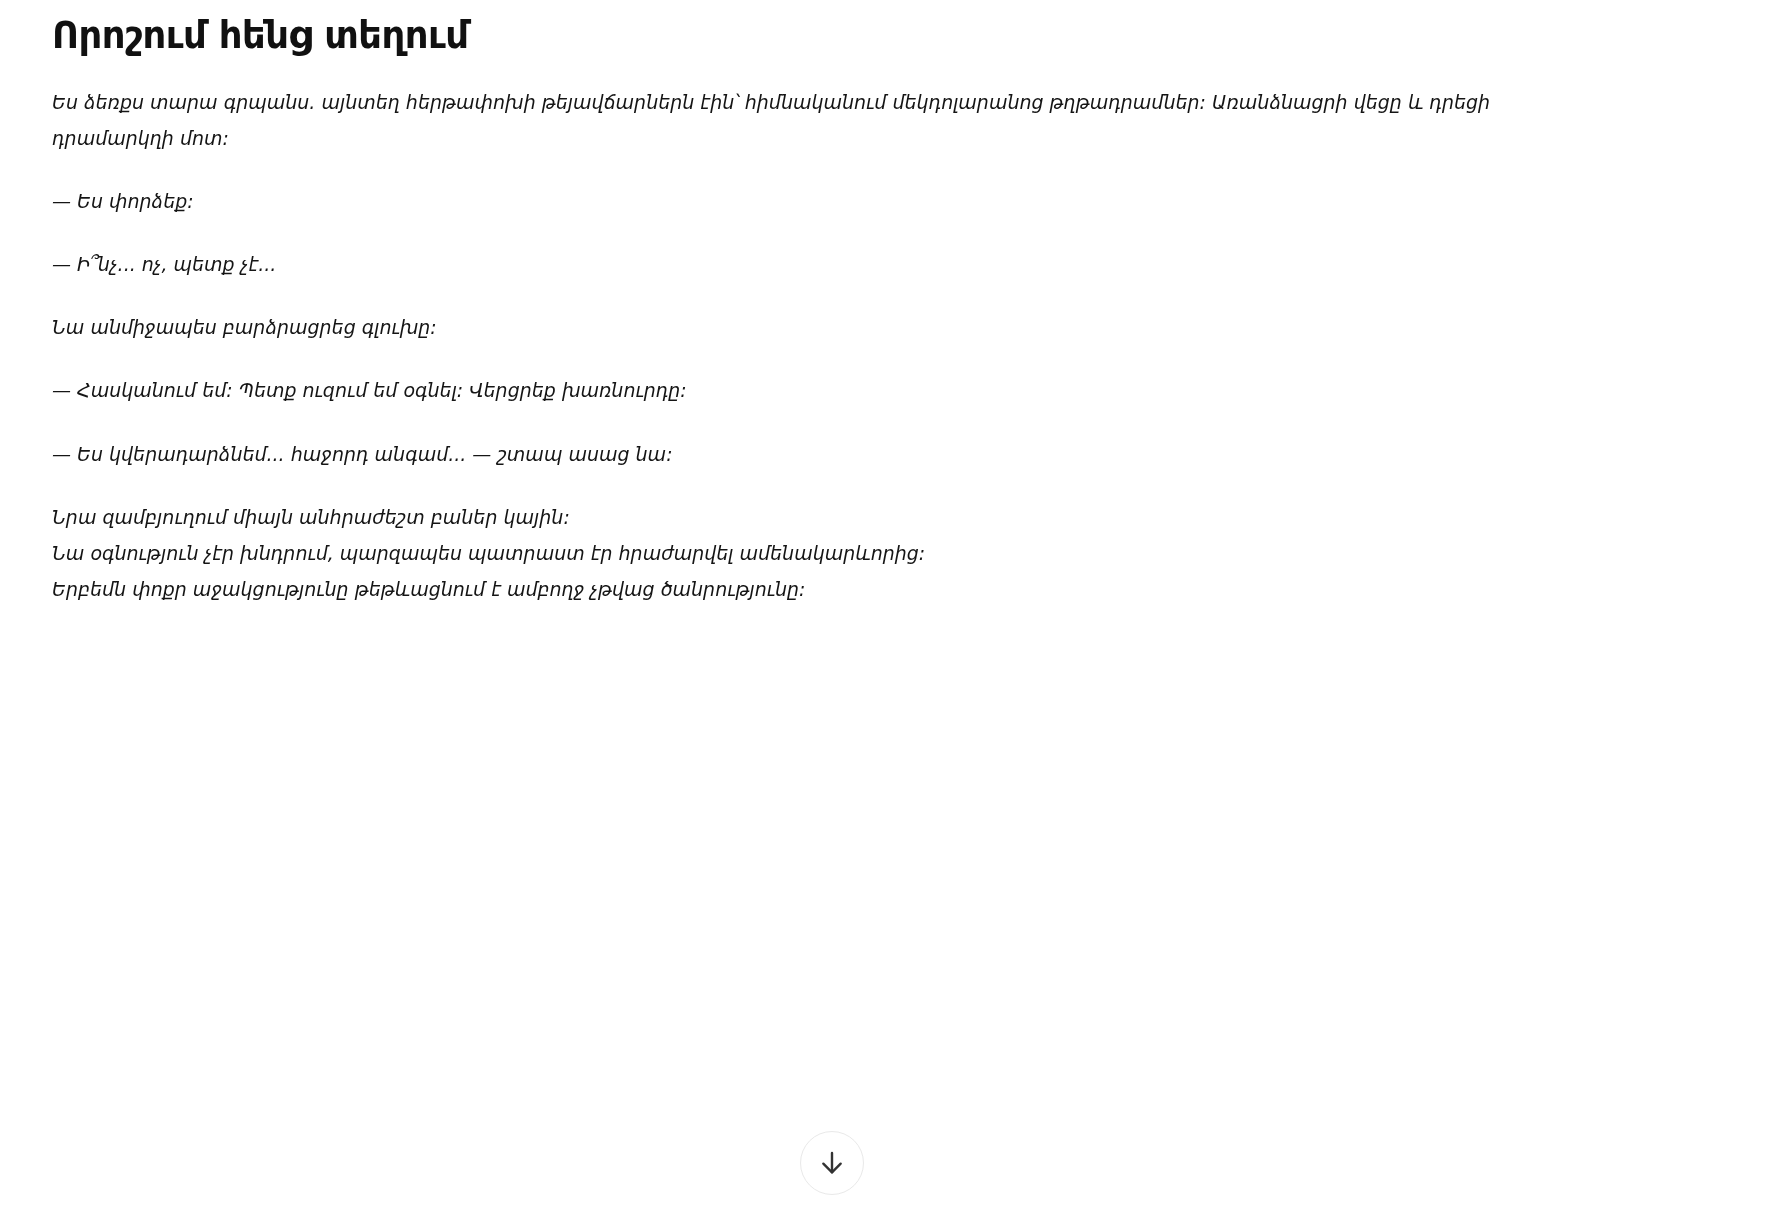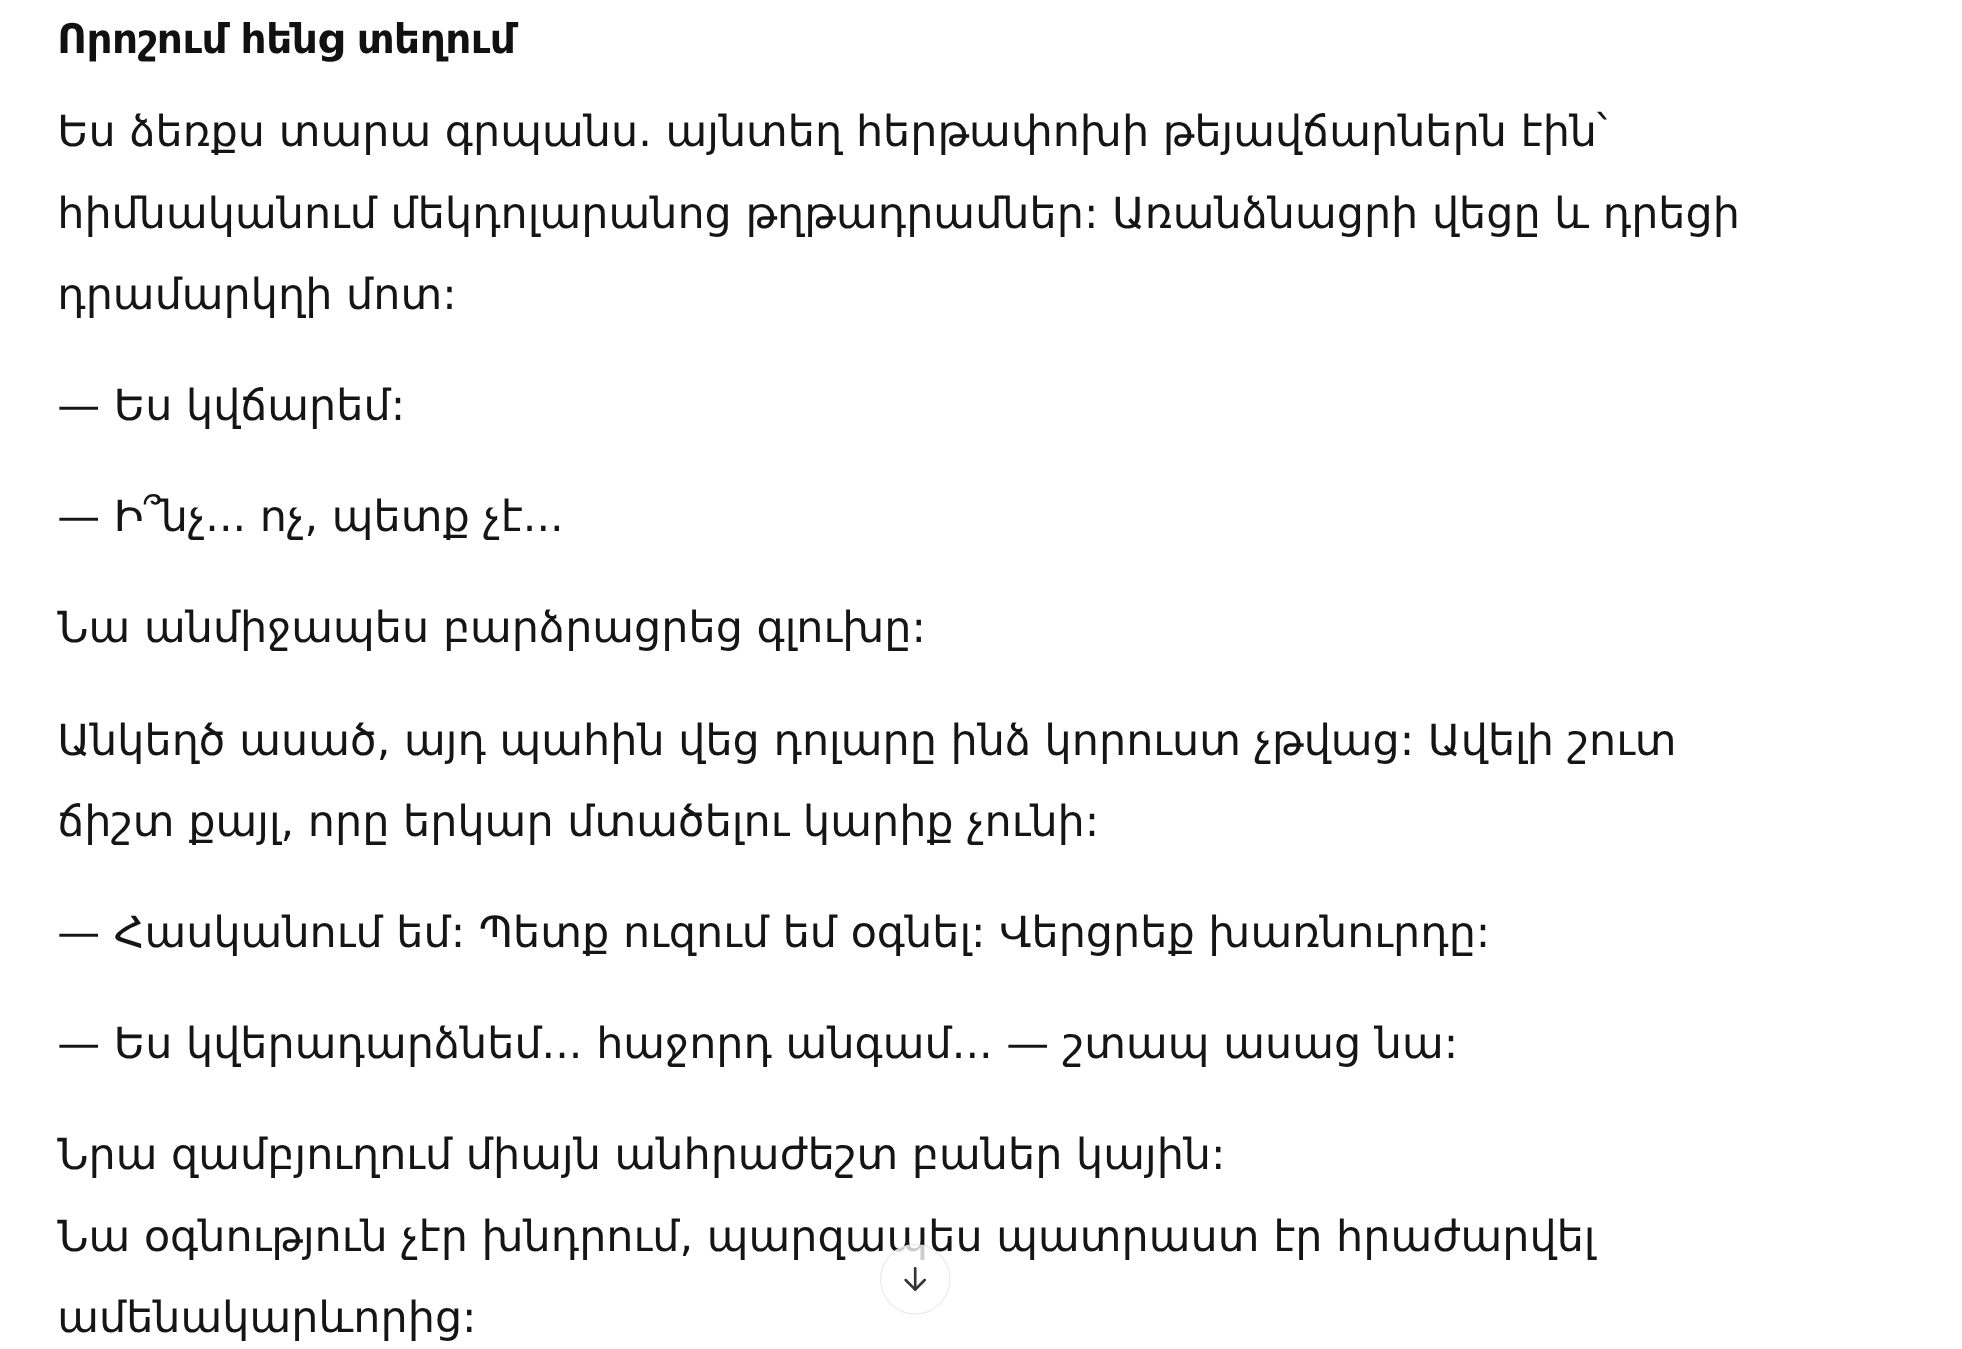--- a/index.html
+++ b/index.html
@@ -20,26 +20,27 @@
     margin-left: 12px;
   }
   .page-title {
     font-size: 37px;
     font-weight: 700;
     color: #111111;
     margin: 0 0 27px 0;
     letter-spacing: -0.5px;
   }
   .para {
-    font-size: 39px;
+    font-size: 19px;
     line-height: 1.9;
     color: #151515;
     margin: 0 0 27px 0;
     max-width: 1530px;
     white-space: pre-line; 
+    font-style: italic;
   }
   .scroll-btn {
     position: absolute;
     left: 788px;
     top: 1131px;
     width: 64px;
     height: 64px;
     border-radius: 50%;
     background: rgba(255, 255, 255, 0.78);
     border: 1px solid #e9e9e9;
@@ -53,24 +54,23 @@
     display: block;
   }
 </style>
 </head>
 <body>
 
 <main class="page">
   <h1 class="page-title">Որոշում հենց տեղում</h1>
 
   <p class="para">Ես ձեռքս տարա գրպանս. այնտեղ հերթափոխի թեյավճարներն էին՝ հիմնականում մեկդոլարանոց թղթադրամներ: Առանձնացրի վեցը և դրեցի դրամարկղի մոտ:</p>
-  <p class="para">— Ես կվճարեմ:</p>
+  <p class="para">— Ես փորձեք:</p>
   <p class="para">— Ի՞նչ... ոչ, պետք չէ...</p>
   <p class="para">Նա անմիջապես բարձրացրեց գլուխը:</p>
-  <p class="para">Անկեղծ ասած, այդ պահին վեց դոլարը ինձ կորուստ չթվաց: Ավելի շուտ ճիշտ քայլ, որը երկար մտածելու կարիք չունի:</p>
   <p class="para">— Հասկանում եմ: Պետք ուզում եմ օգնել: Վերցրեք խառնուրդը:</p>
   <p class="para">— Ես կվերադարձնեմ... հաջորդ անգամ... — շտապ ասաց նա:</p>
   <p class="para">Նրա զամբյուղում միայն անհրաժեշտ բաներ կային:
 Նա օգնություն չէր խնդրում, պարզապես պատրաստ էր հրաժարվել ամենակարևորից:
 Երբեմն փոքր աջակցությունը թեթևացնում է ամբողջ չթվաց ծանրությունը:</p>
 
   <button class="scroll-btn" aria-label="Scroll down">
     <span>
       <svg width="32" height="32" viewBox="0 0 24 24" fill="none" stroke="#333333" stroke-width="1.8" stroke-linecap="round" stroke-linejoin="round">
         <line x1="12" y1="4.5" x2="12" y2="19"></line>

